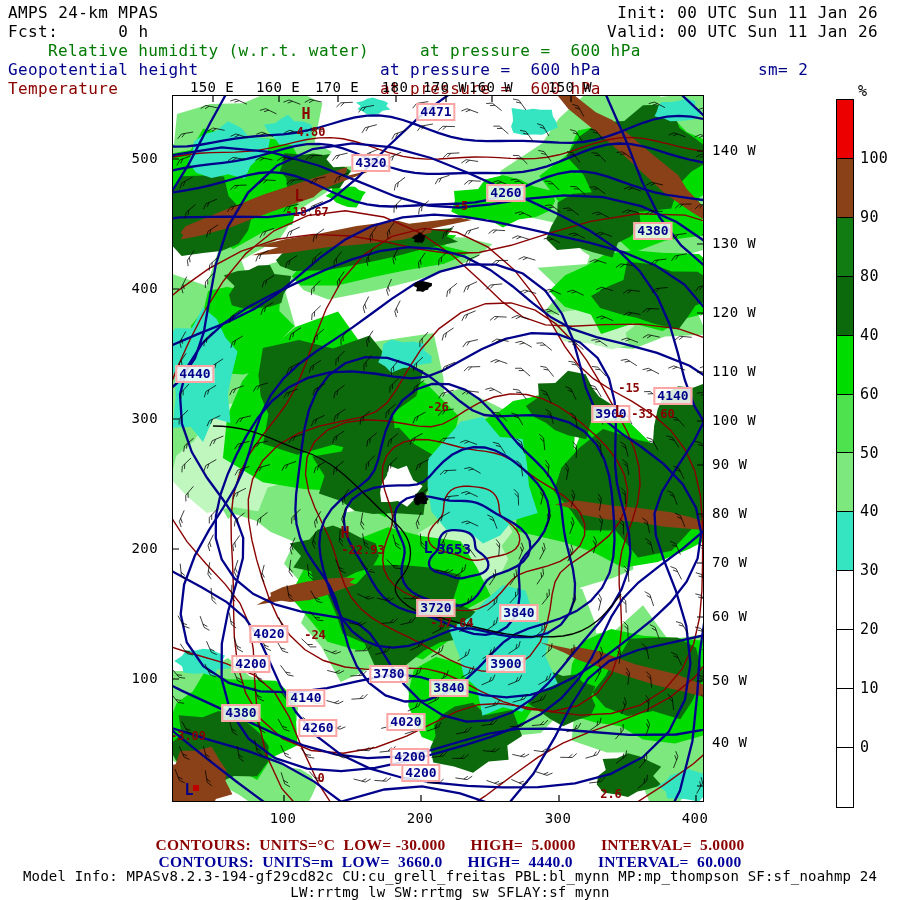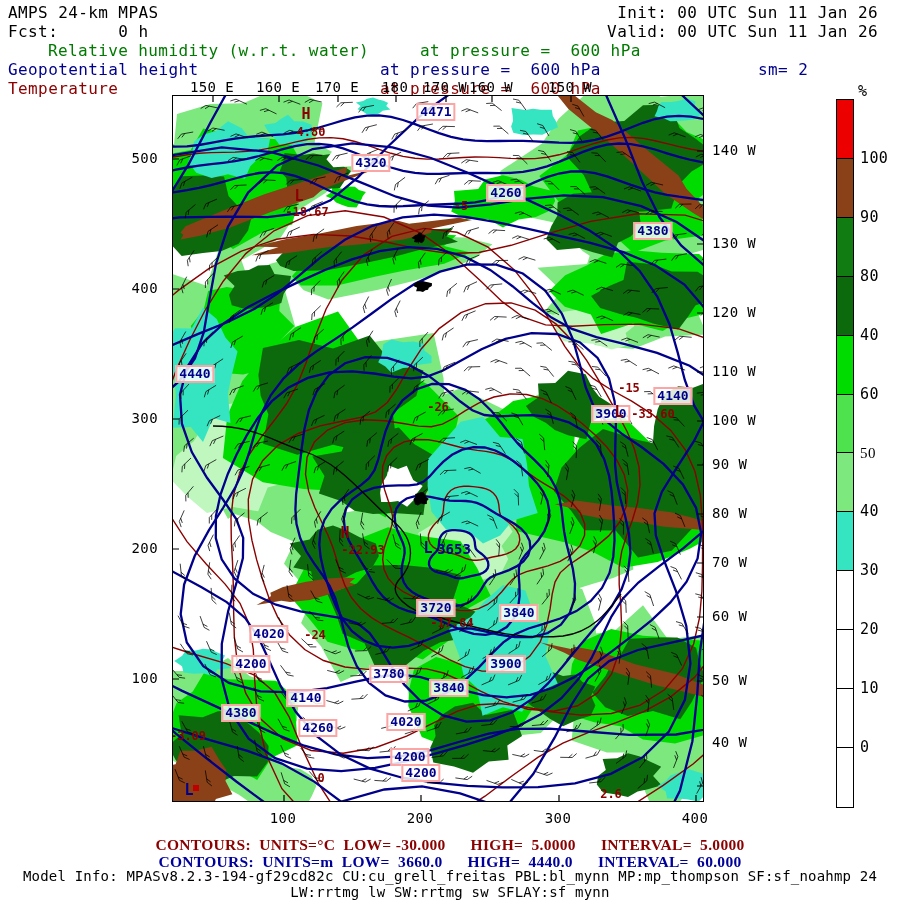--- a/index.html
+++ b/index.html
@@ -250,21 +250,21 @@
     <div class="cb-seg" style="height: 58.9167px; background: rgb(255, 255, 255);"></div>
     <div class="cb-seg" style="height: 58.9167px; background: rgb(255, 255, 255);"></div>
     <div class="cb-seg" style="height: 58.9167px; background: rgb(255, 255, 255);"></div>
   </div>
 <div id="colorbar-labels">
     <span class="cb-label" style="left: 860px; top: 157.917px; transform: translate(0px, -50%);">100</span>
     <span class="cb-label" style="left: 860px; top: 216.833px; transform: translate(0px, -50%);">90</span>
     <span class="cb-label" style="left: 860px; top: 275.75px; transform: translate(0px, -50%);">80</span>
     <span class="cb-label" style="left: 860px; top: 334.667px; transform: translate(0px, -50%);">40</span>
     <span class="cb-label" style="left: 860px; top: 393.583px; transform: translate(0px, -50%);">60</span>
-    <span class="cb-label" style="left: 860px; top: 452.5px; transform: translate(0px, -50%); font-family: Liberation Serif, serif;">50</span>
+    <span class="cb-label" style="left: 860px; top: 452.5px; transform: translate(0px, -50%);">50</span>
     <span class="cb-label" style="left: 860px; top: 511.417px; transform: translate(0px, -50%);">40</span>
     <span class="cb-label" style="left: 860px; top: 570.333px; transform: translate(0px, -50%);">30</span>
     <span class="cb-label" style="left: 860px; top: 629.25px; transform: translate(0px, -50%);">20</span>
     <span class="cb-label" style="left: 860px; top: 688.167px; transform: translate(0px, -50%);">10</span>
     <span class="cb-label" style="left: 860px; top: 747.083px; transform: translate(0px, -50%);">0</span>
   </div>
 
 <div class="footer-line contours dred" style="top:836px">CONTOURS:  UNITS=°C  LOW= -30.000      HIGH=  5.0000      INTERVAL=  5.0000</div>
 <div class="footer-line contours" style="top:853px;color:#00009B">CONTOURS:  UNITS=m  LOW=  3660.0      HIGH=  4440.0      INTERVAL=  60.000</div>
 <div class="footer-line minfo" style="top:868px">Model Info: MPASv8.2.3-194-gf29cd82c CU:cu_grell_freitas PBL:bl_mynn MP:mp_thompson SF:sf_noahmp 24</div>

